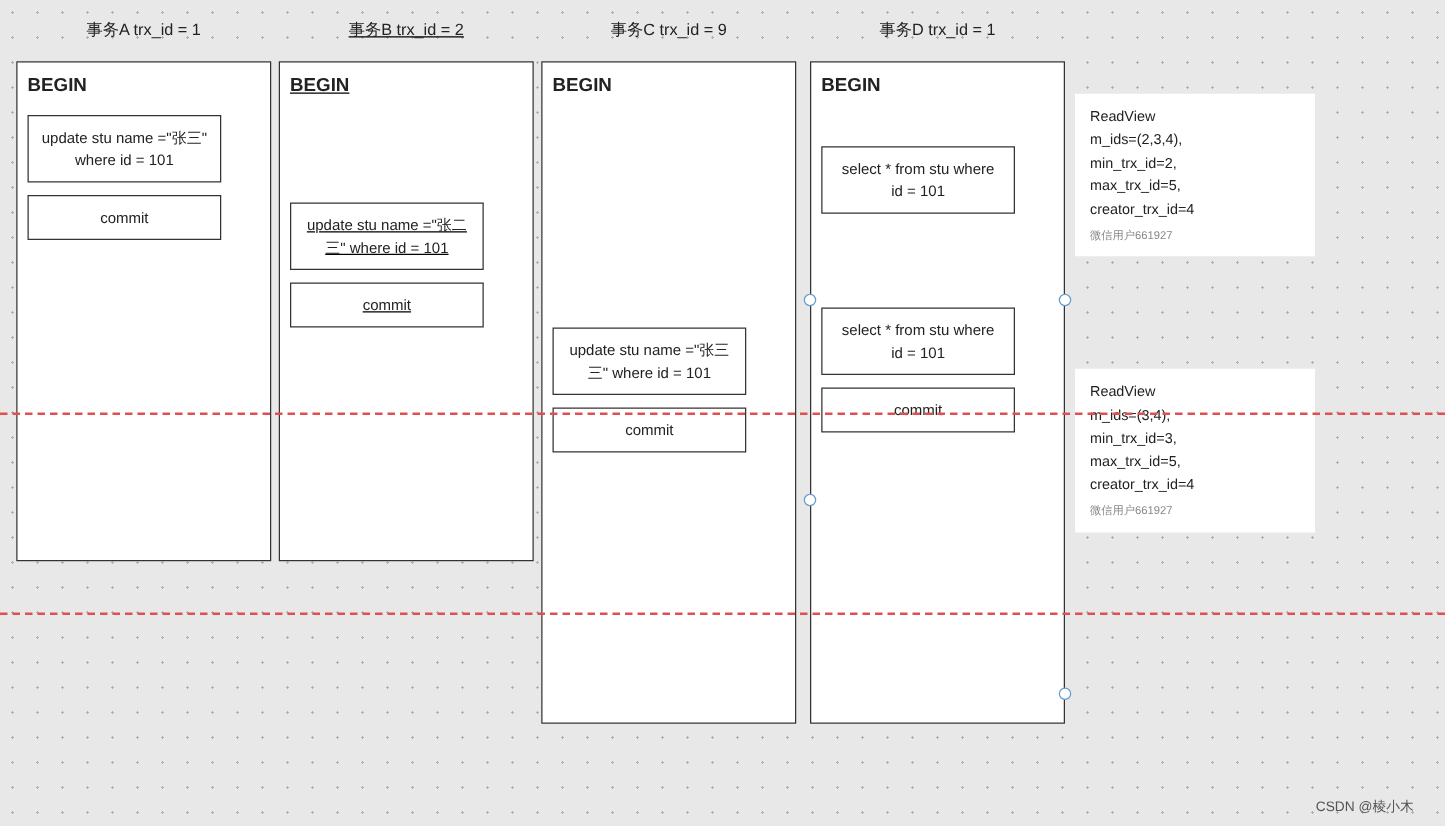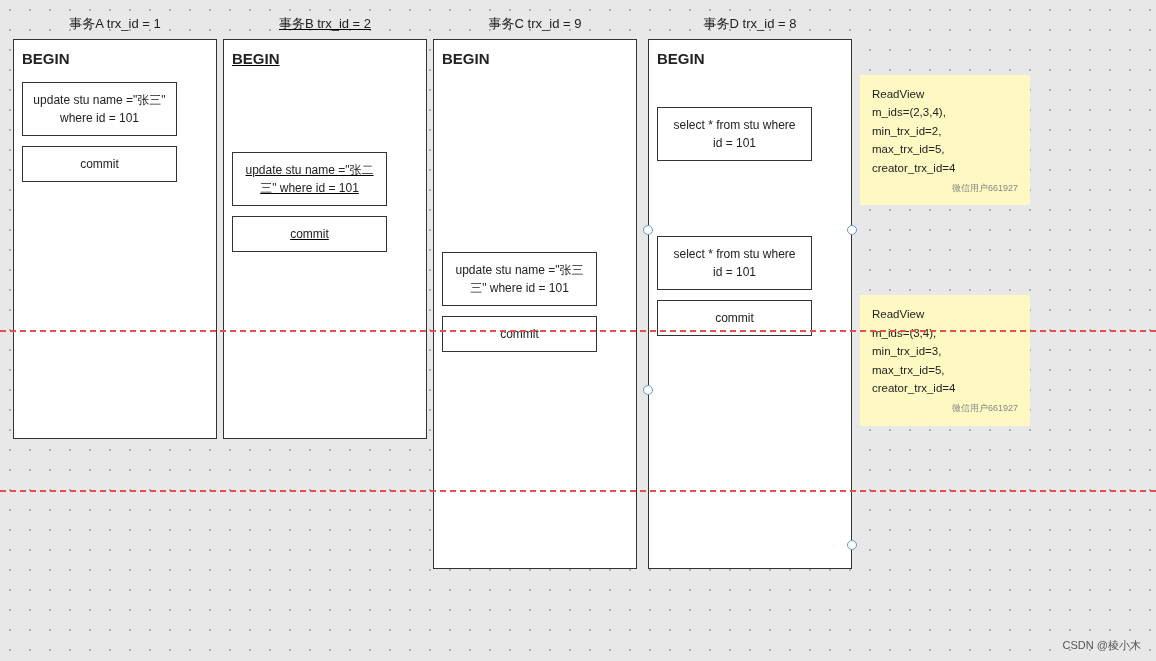--- a/index.html
+++ b/index.html
@@ -30,21 +30,21 @@
       display: flex;
       flex-direction: column;
       align-items: center;
       flex: 1;
       position: relative;
     }
 
     .transaction-header {
       font-size: 13px;
       color: #222;
-      margin-bottom: 6px;
+      margin-bottom: 16px;
       text-align: right;
       white-space: nowrap;
     }
 
     .transaction-box {
       border: 1.5px solid #333;
       background: white;
       width: 204px;
       min-height: 400px;
       display: flex;
@@ -83,51 +83,51 @@
       left: 0;
       right: 0;
       border-top: 2px dashed #e05050;
       z-index: 10;
     }
 
     
     .readview-box {
       position: absolute;
       right: 10px;
-      background: #fef9c3;
+      background: #ffffff;
       border: none;
       padding: 10px 12px;
       font-size: 11.5px;
       color: #222;
       line-height: 1.6;
-      width: 170px;
+      width: 192px;
     }
 
     .readview-watermark {
       font-size: 9px;
       color: #888;
-      text-align: right;
+      text-align: left;
       margin-top: 4px;
     }
 
     
     .circle-dot {
       width: 10px;
       height: 10px;
       border-radius: 50%;
       border: 1.5px solid #6699cc;
       background: white;
       position: absolute;
     }
 
     
     .footer {
       position: absolute;
       bottom: 8px;
-      right: 15px;
+      right: 25px;
       font-size: 11px;
       color: #555;
     }
 
     
     .col-d-wrapper {
       position: relative;
       display: flex;
       flex-direction: column;
       align-items: center;
@@ -164,21 +164,21 @@
     <div class="transaction-header">事务C  trx_id = 9</div>
     <div class="transaction-box" style="min-height:530px;">
       <div class="tx-begin">BEGIN</div>
       <div style="height: 160px;"></div>
       <div class="sql-box">update stu name ="张三三" where id = 101</div>
       <div class="sql-box">commit</div>
     </div>
   </div>
 
   <div class="transaction-column" style="max-width:220px;">
-    <div class="transaction-header">事务D  trx_id = 8</div>
+    <div class="transaction-header">事务D  trx_id = 1</div>
     <div class="col-d-wrapper">
       <div class="transaction-box col-d" style="min-height:530px; position:relative;">
         <div class="tx-begin">BEGIN</div>
         <div style="height: 15px;"></div>
         <div class="sql-box">select * from stu where id = 101</div>
         <div style="height: 55px;"></div>
         <div class="sql-box">select * from stu where id = 101</div>
         <div class="sql-box">commit</div>
 
         <div class="circle-dot" style="left:-6px; top: 185px;"></div>

